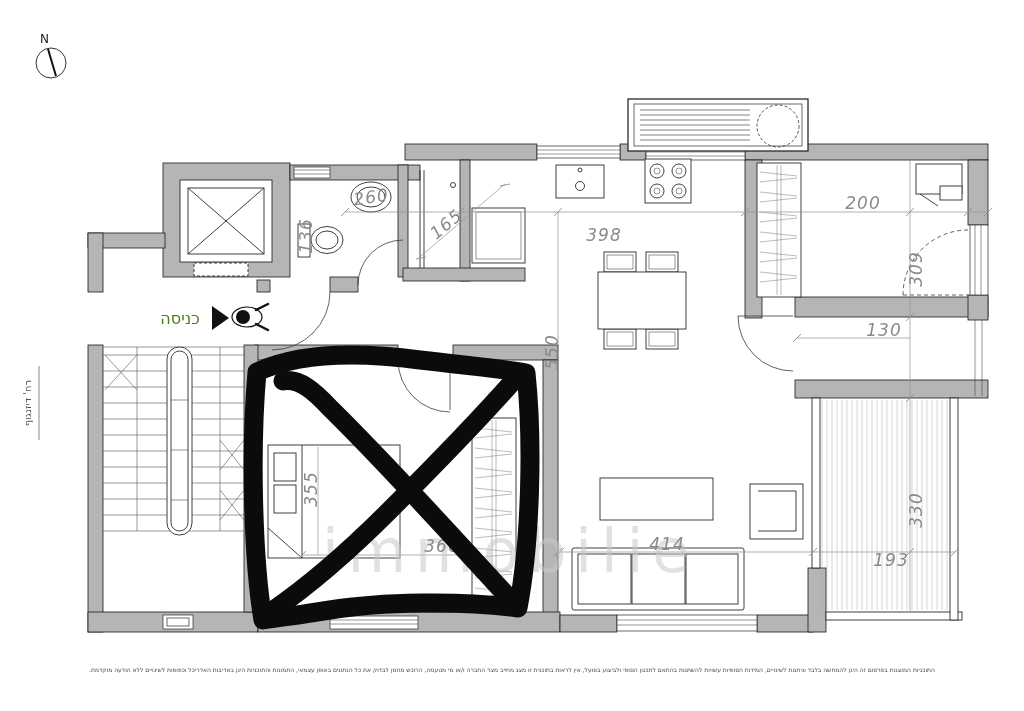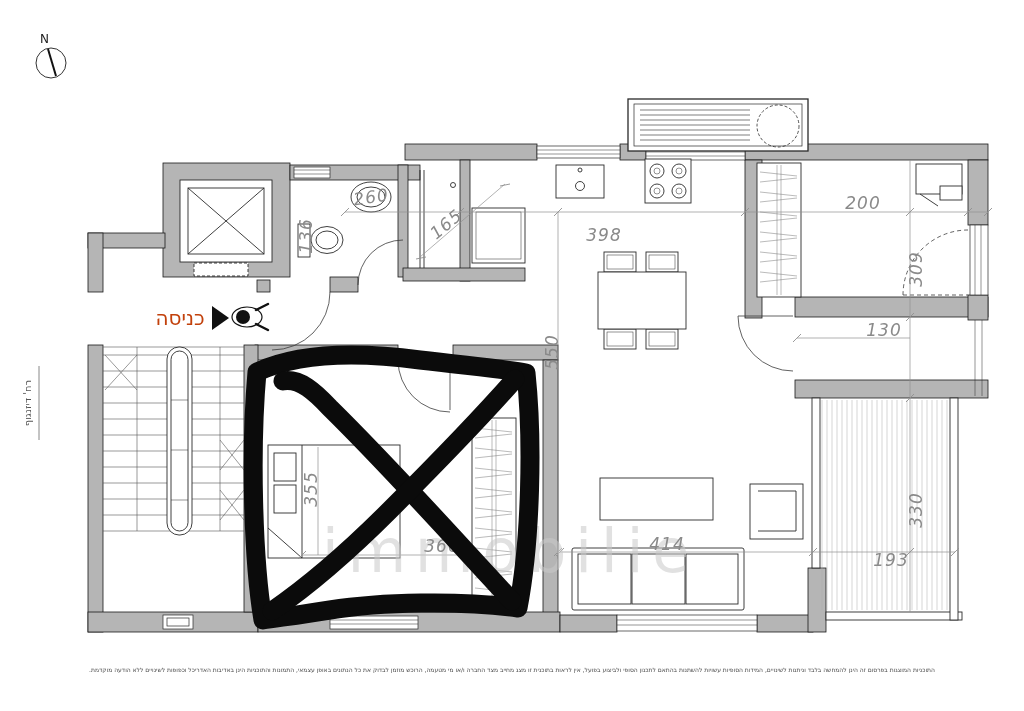--- a/index.html
+++ b/index.html
@@ -7,21 +7,21 @@
          font-family:"DejaVu Sans",sans-serif;}
   svg{position:absolute;left:0;top:0;}
   .lbl{position:absolute;transform:translate(-50%,-50%);font-style:italic;color:#8a8a8a;
        font-size:17px;letter-spacing:1px;white-space:nowrap;font-family:"DejaVu Sans",sans-serif;}
   .r90{transform:translate(-50%,-50%) rotate(-90deg);}
   .r40{transform:translate(-50%,-50%) rotate(-40deg);}
   .r8{transform:translate(-50%,-50%) rotate(-8deg);}
   #north-label{position:absolute;left:45px;top:39px;transform:translate(-50%,-50%);
        font-size:12px;color:#222;font-style:normal;}
   #entrance-label{position:absolute;left:180px;top:318px;transform:translate(-50%,-50%);
-       font-size:20px;color:#c2410c;direction:rtl;}
+       font-size:16px;color:#4d7c0f;direction:rtl;}
   #street-label{position:absolute;left:27px;top:403px;transform:translate(-50%,-50%) rotate(-90deg);
        font-size:10px;color:#555;direction:rtl;white-space:nowrap;}
   #watermark{position:absolute;left:322px;top:516px;font-size:60px;color:#c9c9c9;opacity:.55;
        letter-spacing:9px;white-space:nowrap;}
   #disclaimer{position:absolute;left:10px;right:10px;top:666px;font-size:6px;color:#4a4a4a;
        direction:rtl;text-align:center;white-space:nowrap;overflow:hidden;}
 </style>
 </head>
 <body>
 

